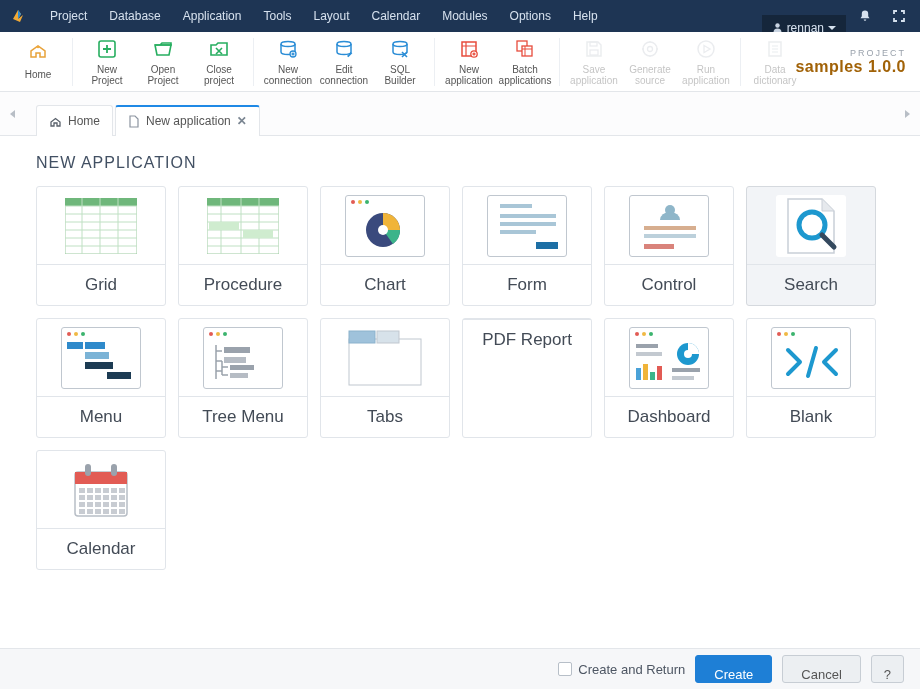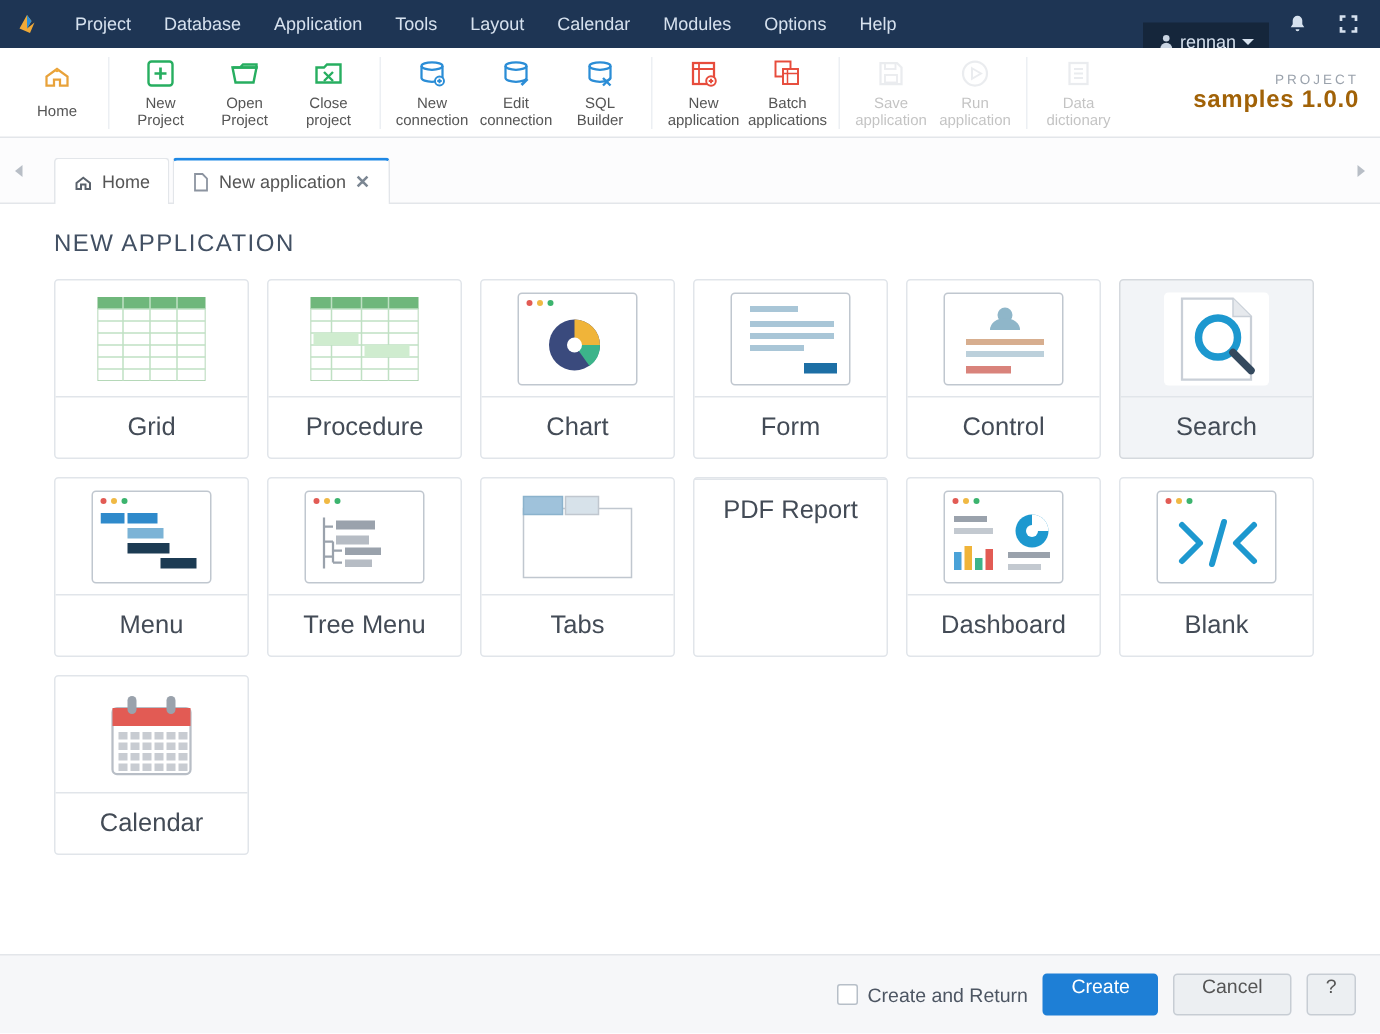--- a/index.html
+++ b/index.html
@@ -217,21 +217,21 @@
   .dotrow span {
     width: 4px; height: 4px; border-radius: 50%;
   }
   .dotrow span:nth-child(1){background:#e25b54;}
   .dotrow span:nth-child(2){background:#f0b944;}
   .dotrow span:nth-child(3){background:#3cb46e;}
   
   .footer {
     position: absolute;
     bottom: 0; left: 0; right: 0;
-    height: 53px;
+    height: 41px;
     background: #f6f7f9;
     border-top: 1px solid #e3e6ea;
     display: flex;
     align-items: center;
     justify-content: flex-end;
     padding: 16px 16px;
     gap: 10px;
   }
   .check-row {
     display: flex; align-items: center; gap: 6px;
@@ -246,21 +246,21 @@
   }
   .btn {
     height: 28px;
     padding: 0 18px;
     border-radius: 3px;
     border: 1px solid #c7cdd4;
     background: #eceff2;
     color: #555;
     font-size: 13px;
     cursor: pointer;
-    display: flex; align-items: flex-start;
+    display: flex; align-items: flex-end;
   }
   .btn.primary {
     background: #1e7fd6;
     border-color: #1e7fd6;
     color: #fff;
     font-weight: 500;
   }
   .btn.small { padding: 0 12px; }
 </style>
 </head>
@@ -382,20 +382,28 @@
         <span>Batch<br>applications</span>
       </div>
       <div class="tool-sep"></div>
       <div class="tool-btn disabled">
         <svg width="22" height="22" viewBox="0 0 22 22">
           <path d="M4 4 h11 l3 3 v11 h-14 z" fill="none" stroke="#c6cbd2" stroke-width="1.5"></path>
           <rect x="7" y="12" width="8" height="5" fill="none" stroke="#c6cbd2" stroke-width="1.3"></rect>
           <rect x="7" y="4" width="7" height="4" fill="none" stroke="#c6cbd2" stroke-width="1.3"></rect>
         </svg>
         <span>Save<br>application</span>
+      </div>
+      <div class="tool-btn disabled">
+        <svg width="22" height="22" viewBox="0 0 22 22">
+          <circle cx="11" cy="11" r="7" fill="none" stroke="#c6cbd2" stroke-width="1.5"></circle>
+          <circle cx="11" cy="11" r="2.5" fill="none" stroke="#c6cbd2" stroke-width="1.3"></circle>
+          <path d="M11 3 v2 M11 17 v2 M3 11 h2 M17 11 h2" stroke="#c6cbd2" stroke-width="1.5"></path>
+        </svg>
+        <span>Generate<br>source</span>
       </div>
       <div class="tool-btn disabled">
         <svg width="22" height="22" viewBox="0 0 22 22">
           <circle cx="11" cy="11" r="8" fill="none" stroke="#c6cbd2" stroke-width="1.5"></circle>
           <path d="M9 7.5 l6 3.5 l-6 3.5 z" fill="none" stroke="#c6cbd2" stroke-width="1.3"></path>
         </svg>
         <span>Run<br>application</span>
       </div>
       <div class="tool-sep"></div>
       <div class="tool-btn disabled">

